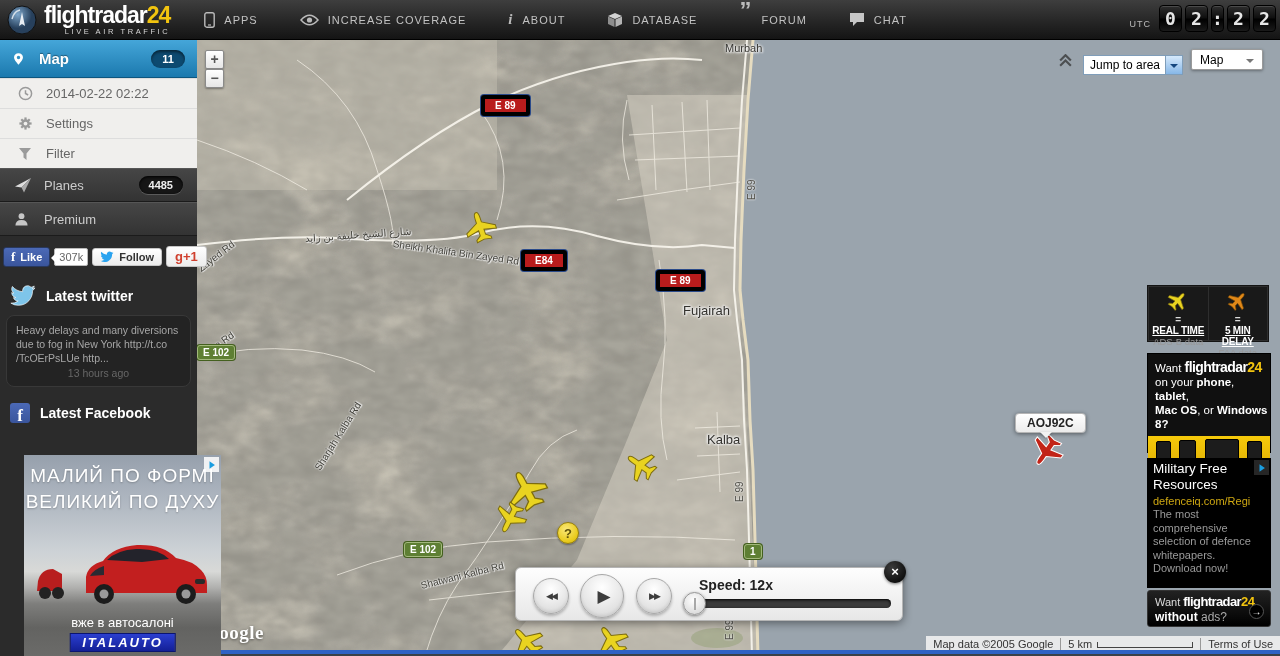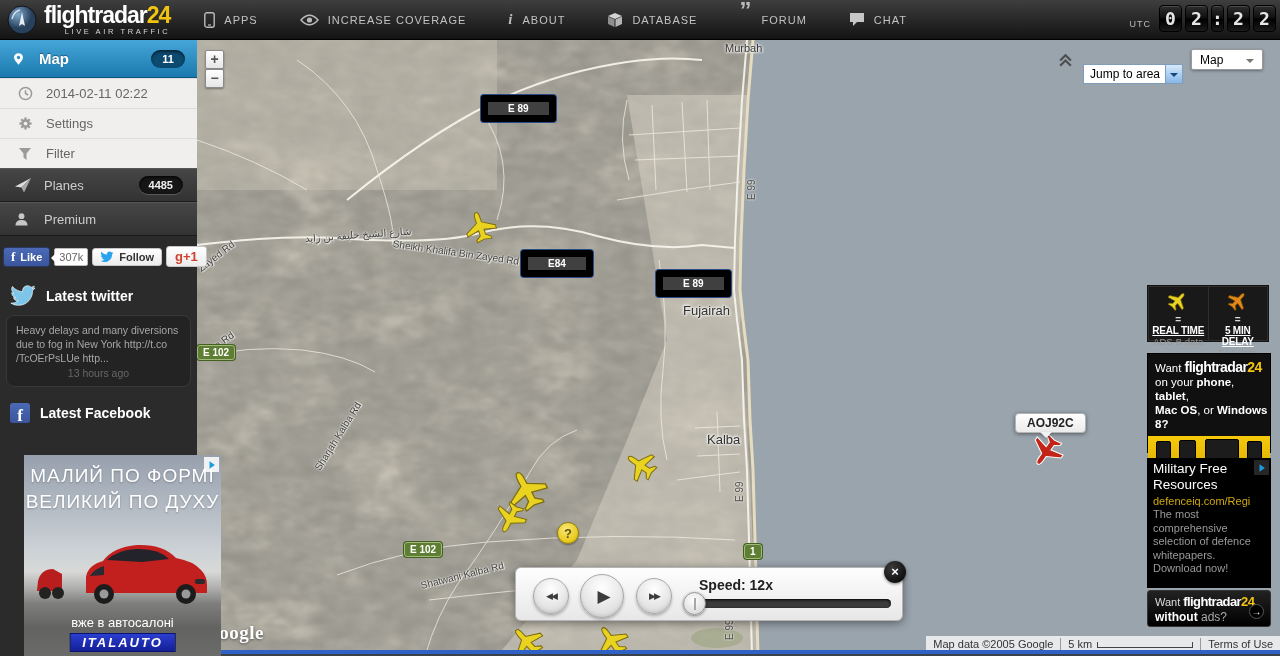--- a/index.html
+++ b/index.html
@@ -90,40 +90,40 @@
 
 
 main { position:absolute; left:197px; top:40px; width:1083px; height:616px; overflow:hidden; background:#c8c3b5; }
 .map-svg { position:absolute; left:0; top:0; cursor:grab; }
 #labels-layer { position:absolute; left:0; top:0; width:100%; height:100%; pointer-events:none; }
 .ml { position:absolute; white-space:nowrap; transform-origin:0 50%; }
 .ml.city { font-size:13px; color:#33322e; text-shadow:0 0 3px #eee,0 0 3px #eee,1px 1px 2px #eee,-1px -1px 2px #eee; }
 .ml.city-sm { font-size:11px; color:#3a3935; text-shadow:0 0 3px #eee,0 0 3px #eee,1px 1px 2px #eee; }
 .ml.road { font-size:10px; color:#44433c; text-shadow:0 0 2px #eee,0 0 2px #eee,1px 1px 1px #eee; }
 .ml.route { font-size:10px; color:#504f48; transform-origin:0 0; text-shadow:0 0 2px #eee,0 0 2px #eee; }
-.ml.shield-blue { background:#404040; color:#fff; font-size:10px; font-weight:bold; padding:1px 20px;
-  border-radius:3px; border:7px solid #000000; box-shadow:0 0 0 1px #2a4a8a; }
+.ml.shield-blue { background:#b91c1c; color:#fff; font-size:10px; font-weight:bold; padding:1px 10px;
+  border-radius:3px; border:4px solid #000000; box-shadow:0 0 0 1px #2a4a8a; }
 .ml.shield-green { background:#5e7f33; color:#fff; font-size:10px; font-weight:bold; padding:1px 5px;
   border-radius:3px; border:1px solid #a2b87c; box-shadow:0 0 0 1px #44601f; }
 .q-marker { position:absolute; left:360px; top:482px; width:22px; height:22px; border-radius:50%;
   background:radial-gradient(circle at 40% 32%,#fae878,#e9cb1d 65%,#cfae10); border:1.5px solid #967f0a;
   color:#5f520a; font-weight:bold; font-size:13px; display:flex; align-items:center; justify-content:center;
   box-shadow:0 1px 2px rgba(0,0,0,.4); cursor:pointer; }
 .callsign { position:absolute; left:818px; top:373px; background:linear-gradient(#fff,#ebebeb);
   border:1px solid #b5b5b5; border-radius:4px; padding:2px 11px; font-size:12px; font-weight:bold;
   color:#222; box-shadow:0 1px 4px rgba(0,0,0,.45); cursor:pointer; }
 .callsign::after { content:""; position:absolute; left:24px; bottom:-6px; border:6px solid transparent;
   border-top-color:#f2f2f2; border-bottom:0; filter:drop-shadow(0 1px 1px rgba(0,0,0,.3)); }
 
 
 .zoom-btn { position:absolute; left:8px; width:19px; height:19px; background:linear-gradient(#fff,#e6e6e6);
   border:1px solid #8a8a8a; border-radius:2px; color:#555; font-weight:bold; font-size:14px; line-height:16px;
   text-align:center; box-shadow:0 1px 2px rgba(0,0,0,.35); cursor:pointer; }
 .collapse { position:absolute; left:861px; top:13px; cursor:pointer; opacity:.75; }
-.jump-select { position:absolute; left:886px; top:24px; width:100px; height:20px; background:#fff;
+.jump-select { position:absolute; left:886px; top:15px; width:100px; height:20px; background:#fff;
   border:1px solid #7f9db9; display:flex; align-items:center; font-size:12px; color:#000;
   padding-left:6px; cursor:pointer; }
 .sel-arrow { margin-left:auto; width:17px; height:100%; background:linear-gradient(#d6e9fb,#86b7e8);
   border-left:1px solid #7f9db9; display:flex; align-items:center; justify-content:center; }
 .sel-arrow i { border:4px solid transparent; border-top-color:#15467e; border-bottom:0; margin-top:2px; }
 .map-type { position:absolute; left:994px; top:9px; width:72px; height:21px; background:#fff;
   border:1px solid #9a9a9a; border-radius:2px; box-shadow:0 1px 3px rgba(0,0,0,.35); font-size:12px;
   color:#000; display:flex; align-items:center; padding:0 8px; cursor:pointer; }
 .map-type i { margin-left:auto; border:4px solid transparent; border-top-color:#777; border-bottom:0; margin-top:3px; }
 .google-logo { position:absolute; left:7px; top:582px; color:#fff; font-family:"Liberation Serif",serif;
@@ -272,21 +272,21 @@
       <span class="badge-blue">11</span>
     </div>
     <div class="light-sec">
       <div class="menu-row">
         <span class="mi">
             <svg width="15" height="15" viewBox="0 0 16 16">
               <circle cx="8" cy="8" r="6.5" fill="none" stroke="#9a9a9a" stroke-width="1.6"></circle>
               <path d="M8 4.5 V8 L10.8 9.6" fill="none" stroke="#9a9a9a" stroke-width="1.6"></path>
             </svg>
           </span>
-        <span>2014-02-11 02:22</span>
+        <span>2014-02-22 02:22</span>
       </div>
       <div class="menu-row">
         <span class="mi">
             <svg width="15" height="15" viewBox="0 0 16 16">
               <g stroke="#9a9a9a" stroke-width="2.4">
                 <line x1="8" y1="1.5" x2="8" y2="14.5"></line>
                 <line x1="1.5" y1="8" x2="14.5" y2="8"></line>
                 <line x1="3.5" y1="3.5" x2="12.5" y2="12.5"></line>
                 <line x1="12.5" y1="3.5" x2="3.5" y2="12.5"></line>
               </g>

